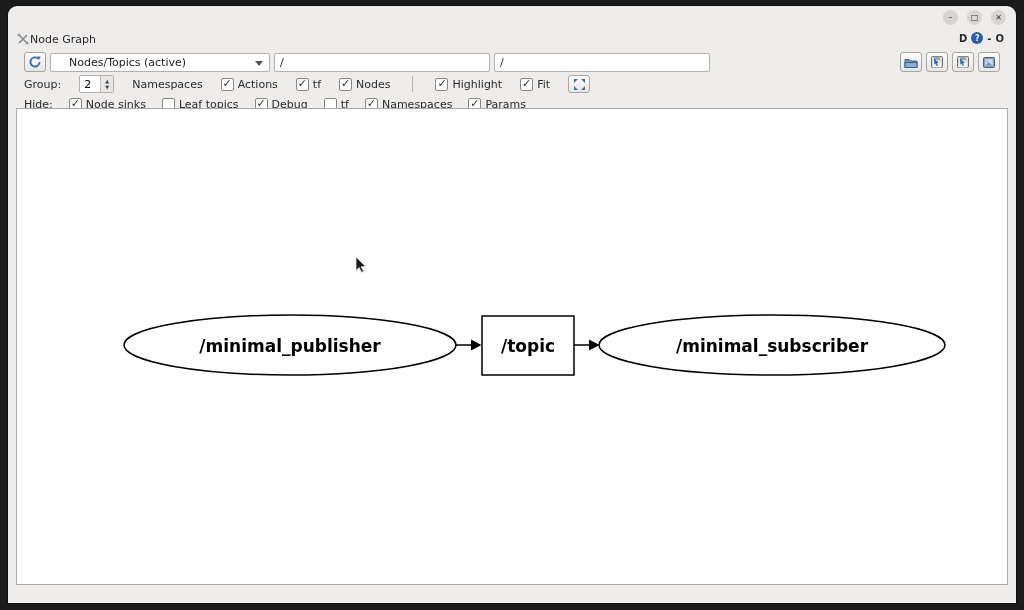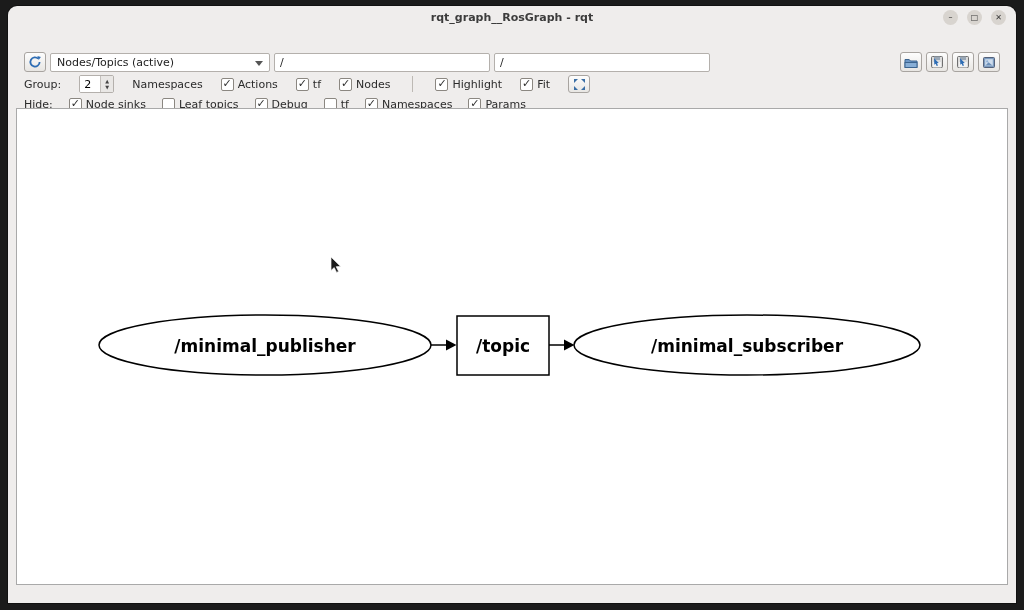--- a/index.html
+++ b/index.html
@@ -42,21 +42,21 @@
   .row3 { top:89px; height:18px; gap:16px; font-size:11px; color:#2b2b2b; }
 
   .tool-btn {
     height:20px; min-width:22px; padding:0 2px;
     background:linear-gradient(#fdfdfd,#e8e6e3);
     border:1px solid #a8a4a0; border-radius:3px;
     display:flex; align-items:center; justify-content:center; cursor:default;
   }
   .combo {
     width:220px; height:19px; background:#fff; border:1px solid #b4b0ac; border-radius:2px;
-    display:flex; align-items:center; font-size:11px; color:#222; padding:0 6px; position:relative;
+    display:flex; align-items:center; font-size:11px; color:#222; padding:0 18px; position:relative;
   }
   .combo-arrow {
     position:absolute; right:6px; top:7px; width:0; height:0;
     border-left:4px solid transparent; border-right:4px solid transparent; border-top:5px solid #555;
   }
   .line-edit {
     width:216px; height:19px; background:#fff; border:1px solid #b4b0ac; border-radius:2px;
     font-size:11px; color:#222; padding:0 5px; font-family:"DejaVu Sans","Liberation Sans",sans-serif; outline:none;
   }
   .spacer { flex:1; }
@@ -70,48 +70,62 @@
     width:13px; height:13px; background:#fff; border:1px solid #8b8781; border-radius:2px;
     display:flex; align-items:center; justify-content:center;
   }
   .cb-mark { font-size:11px; font-weight:bold; color:#2e2e2e; line-height:1; margin-top:-1px; }
 
   .vsep { width:1px; height:16px; background:#bdb9b4; margin:0 4px; }
 
   
   .graph-area {
     position:absolute; left:8px; top:102px; width:992px; height:477px;
-    background:#fff; border:1px solid #a9a9a9;
+    background:#fff; border:1px solid #a9a9a9;padding-left:25px;
   }
   .graph-area svg { display:block; }
   .node-shape { fill:#fff; stroke:#000; stroke-width:1.5; }
   .node-label { font-family:"DejaVu Sans","Liberation Sans",sans-serif; font-size:17px; font-weight:bold; fill:#000; text-anchor:middle; }
   .edge-line { stroke:#000; stroke-width:1.5; }
   .edge-head { fill:#000; }
 </style>
 </head>
 <body>
 
 <div class="window">
 
   <div class="titlebar">
-    <div class="titlebar-text">rqt_graph__RosGraph - rqt</div>
     <div class="win-controls">
       <div class="win-btn">
           <span>–</span>
         </div>
       <div class="win-btn">
           <span>□</span>
         </div>
       <div class="win-btn">
           <span>✕</span>
         </div>
     </div>
   </div>
 
+  <div class="panel-header">
+    <svg class="panel-icon" viewBox="0 0 12 12">
+      <line x1="2" y1="2" x2="10" y2="10" stroke="#8a8a8a" stroke-width="1.6"></line>
+      <line x1="10" y1="2" x2="2" y2="10" stroke="#8a8a8a" stroke-width="1.6"></line>
+      <circle cx="2" cy="2" r="1.6" fill="#9a9a9a"></circle>
+      <circle cx="10" cy="10" r="1.6" fill="#9a9a9a"></circle>
+    </svg>
+    <span class="panel-title">Node Graph</span>
+    <div class="panel-btns">
+      <span>D</span>
+      <span class="help-circle">?</span>
+      <span>-</span>
+      <span>O</span>
+    </div>
+  </div>
 
   <div class="row row1">
     <div class="tool-btn">
       <svg width="14" height="14" viewBox="0 0 14 14">
         <path d="M11.6 7a4.6 4.6 0 1 1-1.4-3.3" fill="none" stroke="#2e6db4" stroke-width="1.8"></path>
         <polygon points="9.4,1.1 12.9,1.9 10.6,5.0" fill="#2e6db4"></polygon>
       </svg>
     </div>
     <div class="combo">
       <span>Nodes/Topics (active)</span>

